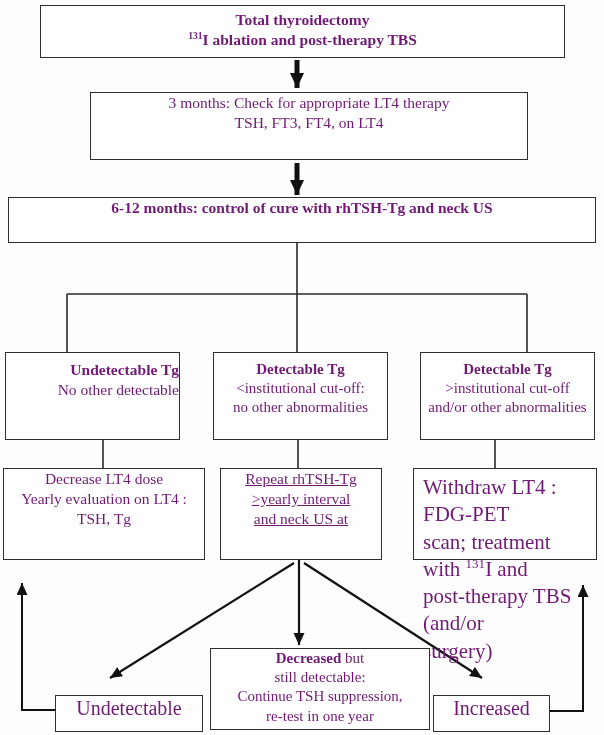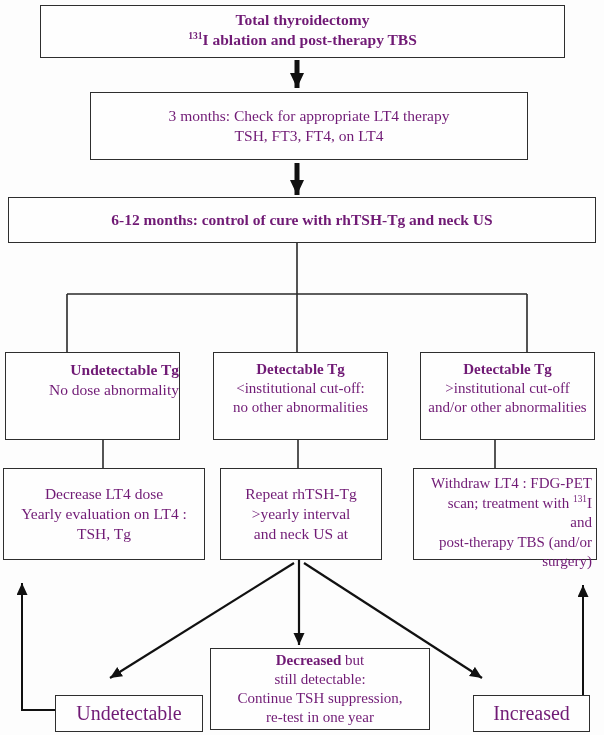--- a/index.html
+++ b/index.html
@@ -15,35 +15,35 @@
   .box{
     position:absolute;
     background:#fefefe;
     border:1.5px solid #2e2e2e;
     box-sizing:border-box;
     text-align:center;
     font-size:15.5px;
     line-height:1.28;
   }
   .box .title{font-weight:bold;}
-  .vcenter{display:flex;flex-direction:column;justify-content:center;}
+  .vcenter{display:flex;flex-direction:column;justify-content:flex-start;}
   sup{font-size:0.62em;vertical-align:super;line-height:0;}
   
   #box-a{left:40px;top:5px;width:525px;height:53px;padding-top:4px;font-weight:bold;}
   #box-b{left:90px;top:92px;width:438px;height:68px;}
   #box-c{left:8px;top:197px;width:588px;height:46px;font-weight:bold;}
   #r1-left{left:5px;top:352px;width:175px;height:88px;padding-top:7px;text-align:right;}
   #r1-mid{left:213px;top:352px;width:175px;height:88px;padding-top:7px;font-size:15px;}
   #r1-right{left:420px;top:352px;width:175px;height:88px;padding-top:7px;font-size:15px;}
   #r2-left{left:3px;top:468px;width:202px;height:92px;}
-  #r2-mid{left:220px;top:468px;width:162px;height:92px;}
-  #r2-right{left:413px;top:468px;width:184px;height:92px;text-align:right;padding:5px 4px 12px 9px;font-size:15px;line-height:1.3;}
+  #r2-mid{left:220px;top:468px;width:162px;height:92px;text-decoration:underline;}
+  #r2-right{left:413px;top:468px;width:184px;height:92px;text-align:left;padding:5px 4px 12px 9px;font-size:21px;line-height:1.3;}
   #out-left{left:55px;top:695px;width:148px;height:37px;font-size:20px;}
   #out-mid{left:210px;top:648px;width:220px;height:82px;font-size:15px;}
-  #out-right{left:433px;top:695px;width:117px;height:37px;font-size:20px;margin-left:40px;}
+  #out-right{left:433px;top:695px;width:117px;height:37px;font-size:20px;}
 </style>
 </head>
 <body>
 
 <div id="canvas">
 
   <svg id="connector-layer" width="604" height="735" viewBox="0 0 604 735" xmlns="http://www.w3.org/2000/svg">
     <defs>
       <marker id="ah-big" markerUnits="userSpaceOnUse" markerWidth="16" markerHeight="14" refX="15" refY="7" orient="auto">
         <path d="M0,0 L15,7 L0,14 z" fill="#111"></path>
@@ -79,21 +79,21 @@
     <div>3 months: Check for appropriate LT4 therapy</div>
     <div>TSH, FT3, FT4, on LT4</div>
   </div>
 
   <div class="box vcenter" id="box-c">
     <div>6-12 months: control of cure with rhTSH-Tg and neck US</div>
   </div>
 
   <div class="box" id="r1-left">
     <div class="title">Undetectable Tg</div>
-    <div>No dose abnormality</div>
+    <div>No other detectable</div>
   </div>
   <div class="box" id="r1-mid">
     <div class="title">Detectable Tg</div>
     <div>&lt;institutional cut-off:</div>
     <div>no other abnormalities</div>
   </div>
   <div class="box" id="r1-right">
     <div class="title">Detectable Tg</div>
     <div>&gt;institutional cut-off</div>
     <div>and/or other abnormalities</div>

